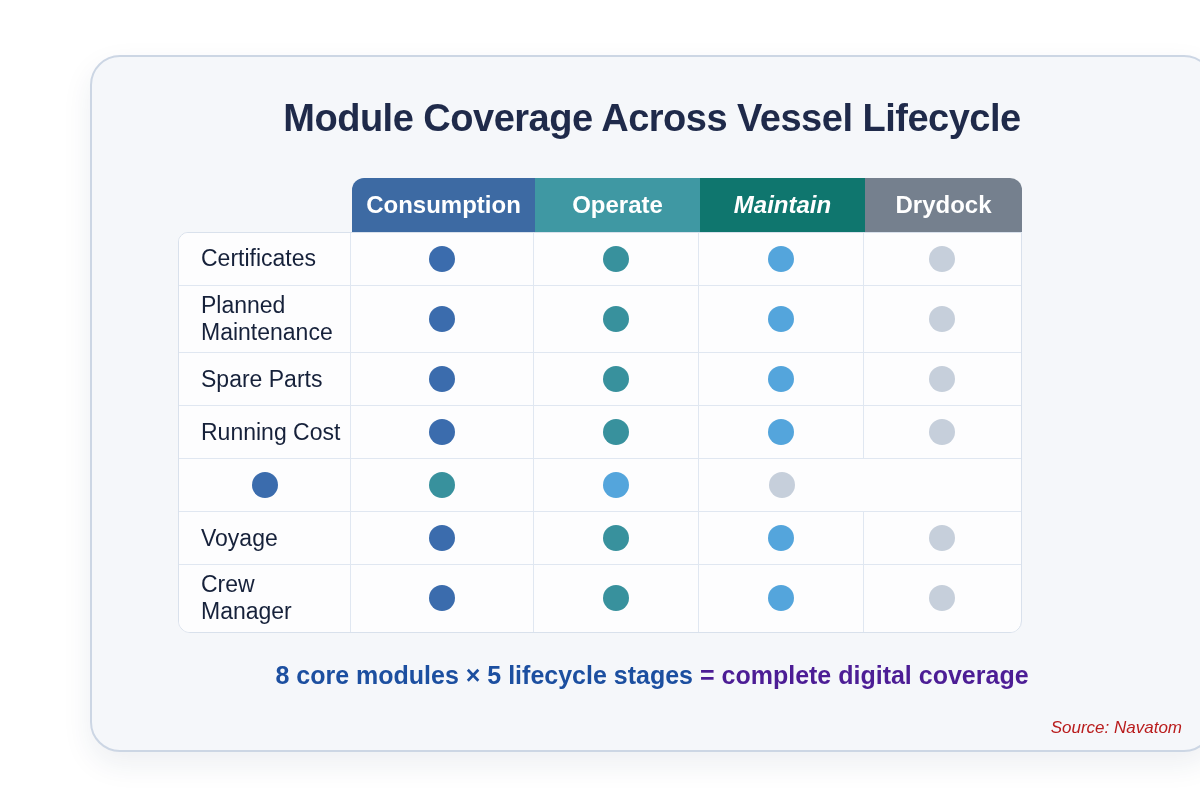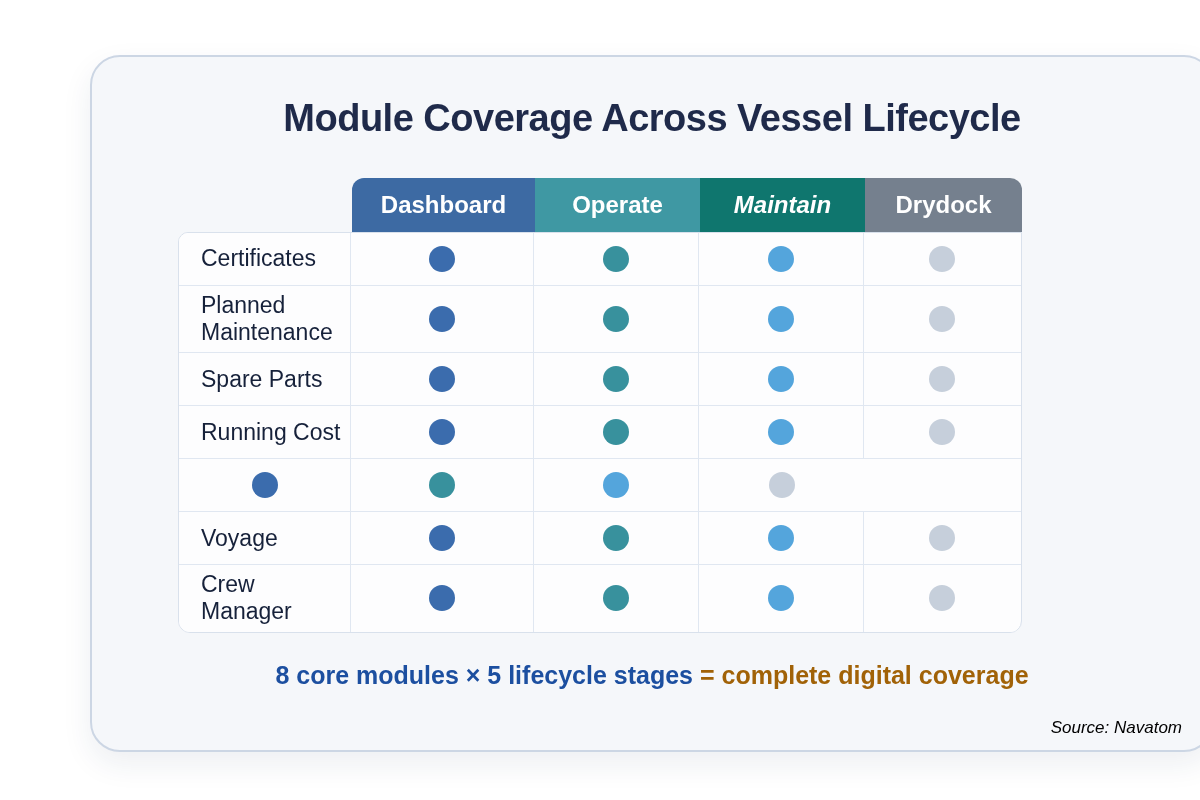--- a/index.html
+++ b/index.html
@@ -80,42 +80,42 @@
   .dot.full { width: 26px; height: 26px; }
   .dot.minimal { width: 7px; height: 7px; }
 
   .caption {
     margin-top: 28px;
     text-align: center;
     font-size: 25px;
     font-weight: 700;
   }
   .caption .hl { color: #1c4fa0; }
-  .caption .rest { color: #a16207; }
+  .caption .rest { color: #4c1d95; }
 
   .source {
     position: absolute;
     right: 30px;
     bottom: 12px;
     font-size: 17px;
     font-style: italic;
-    color: #000000;
+    color: #b91c1c;
   }
 </style>
 </head>
 <body>
 
 <div class="card">
   <div class="title">Module Coverage Across Vessel Lifecycle</div>
 
   <div class="matrix">
     <div class="header-row">
       <div class="header-cell spacer"></div>
 
-    <div class="header-cell first-col" style="background: rgb(61, 106, 163);">Dashboard</div>
+    <div class="header-cell first-col" style="background: rgb(61, 106, 163);">Consumption</div>
         <div class="header-cell" style="background: rgb(63, 152, 163);">Operate</div>
         <div class="header-cell" style="background: #0f766e; font-style: italic;">Maintain</div>
         <div class="header-cell last-col" style="background: rgb(117, 128, 142);">Drydock</div>
       </div>
     <div class="table-body">
 
     <div class="body-row">
           <div class="cell label-cell">Certificates</div>
           <div class="cell">
             <div class="dot full" style="background: rgb(59, 108, 173);"></div>

